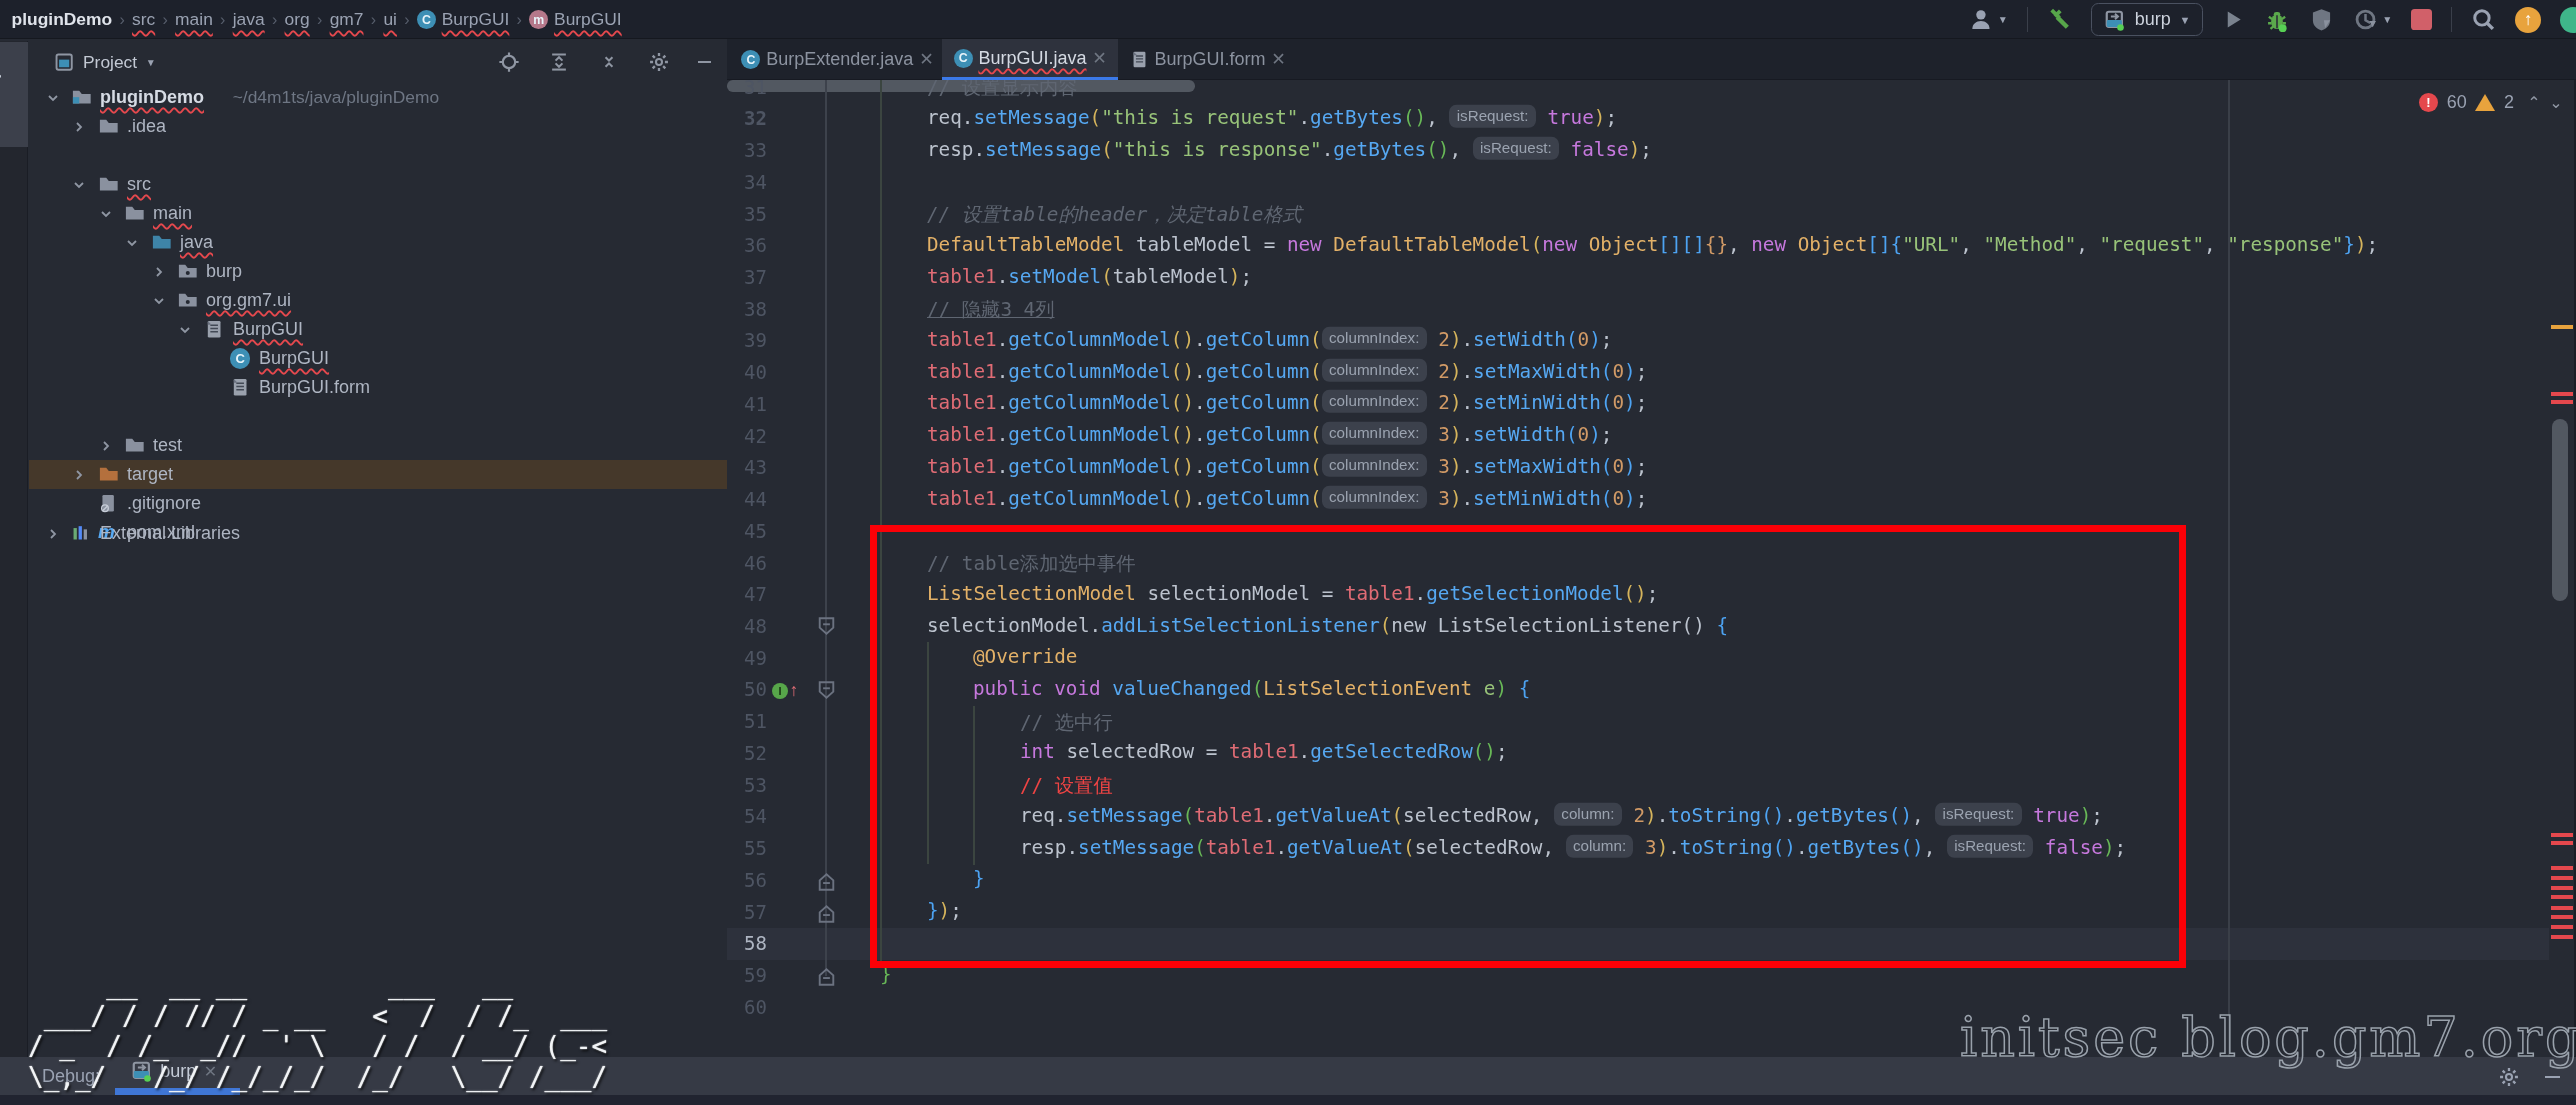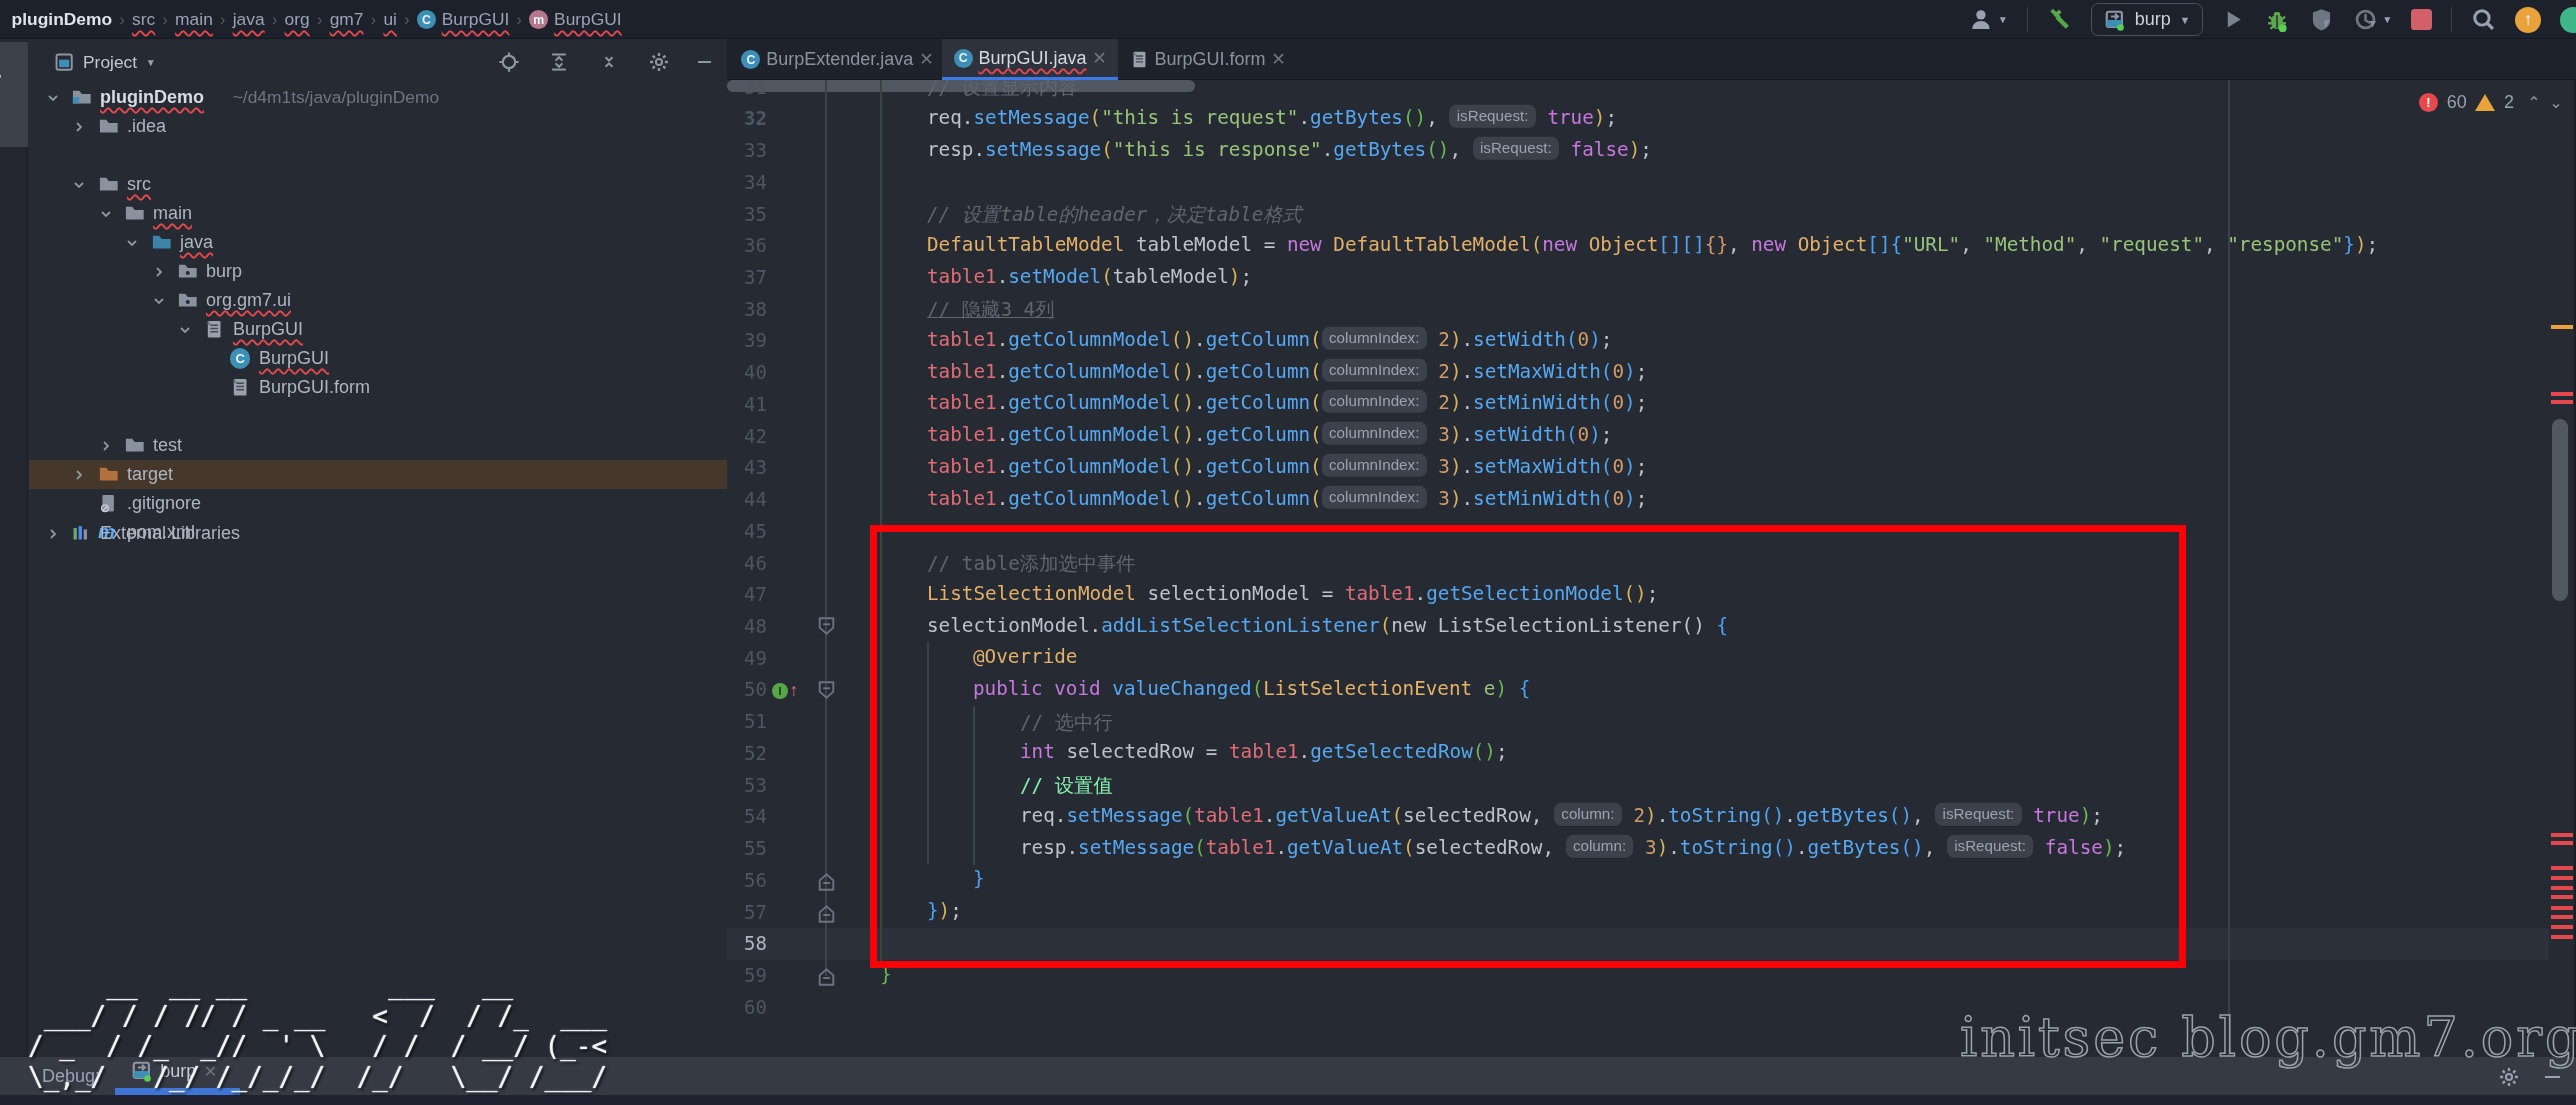--- a/index.html
+++ b/index.html
@@ -465,21 +465,21 @@
       <span style="position: absolute; left: 45px; top: 600px; display: flex; align-items: center;">
         <span style="width:16px;height:16px;border-radius:50%;background:#57a64a;color:#173312;font-size:11px;font-weight:bold;display:inline-flex;align-items:center;justify-content:center;">I</span>
         <span style="color:#e06c75;font-size:17.4px;margin-left:1.5px;">↑</span>
       </span>
       <div class="codeline" style="left: 246px; top: 597px;"><span style="color: rgb(198, 120, 221);">public</span><span style="color: rgb(188, 195, 206);"> </span><span style="color: rgb(198, 120, 221);">void</span><span style="color: rgb(188, 195, 206);"> </span><span style="color: rgb(86, 168, 242);">valueChanged</span><span style="color: rgb(104, 184, 87);">(</span><span style="color: rgb(227, 177, 104);">ListSelectionEvent</span><span style="color: rgb(188, 195, 206);"> </span><span style="color: rgb(152, 195, 121);">e</span><span style="color: rgb(104, 184, 87);">)</span><span style="color: rgb(188, 195, 206);"> </span><span style="color: rgb(77, 163, 242);">{</span></div>
       <div class="lnum" style="top: 630px;">51</div>
       <div class="codeline" style="left: 293px; top: 629px;"><span style="color: rgb(95, 102, 114);">// 选中行</span></div>
       <div class="lnum" style="top: 662px;">52</div>
       <div class="codeline" style="left: 293px; top: 660px;"><span style="color: rgb(198, 120, 221);">int</span><span style="color: rgb(188, 195, 206);"> selectedRow = </span><span style="color: rgb(224, 108, 117);">table1</span><span style="color: rgb(188, 195, 206);">.</span><span style="color: rgb(86, 168, 242);">getSelectedRow</span><span style="color: rgb(104, 184, 87);">()</span><span style="color: rgb(188, 195, 206);">;</span></div>
       <div class="lnum" style="top: 694px;">53</div>
-      <div class="codeline" style="left: 293px; top: 692px;"><span style="color: #86efac;">// 设置值</span></div>
+      <div class="codeline" style="left: 293px; top: 692px;"><span style="color: #ef4444;">// 设置值</span></div>
       <div class="lnum" style="top: 725px;">54</div>
       <div class="codeline" style="left: 293px; top: 724px;"><span style="color: rgb(188, 195, 206);">req</span><span style="color: rgb(188, 195, 206);">.</span><span style="color: rgb(86, 168, 242);">setMessage</span><span style="color: rgb(104, 184, 87);">(</span><span style="color: rgb(224, 108, 117);">table1</span><span style="color: rgb(188, 195, 206);">.</span><span style="color: rgb(86, 168, 242);">getValueAt</span><span style="color: rgb(213, 180, 92);">(</span><span style="color: rgb(188, 195, 206);">selectedRow, </span><span class="chip">column:</span><span style="color: rgb(188, 195, 206);"> </span><span style="color: rgb(209, 154, 102);">2</span><span style="color: rgb(213, 180, 92);">)</span><span style="color: rgb(188, 195, 206);">.</span><span style="color: rgb(86, 168, 242);">toString</span><span style="color: rgb(77, 163, 242);">()</span><span style="color: rgb(188, 195, 206);">.</span><span style="color: rgb(86, 168, 242);">getBytes</span><span style="color: rgb(77, 163, 242);">()</span><span style="color: rgb(188, 195, 206);">, </span><span class="chip">isRequest:</span><span style="color: rgb(188, 195, 206);"> </span><span style="color: rgb(198, 120, 221);">true</span><span style="color: rgb(104, 184, 87);">)</span><span style="color: rgb(188, 195, 206);">;</span></div>
       <div class="lnum" style="top: 757px;">55</div>
       <div class="codeline" style="left: 293px; top: 756px;"><span style="color: rgb(188, 195, 206);">resp</span><span style="color: rgb(188, 195, 206);">.</span><span style="color: rgb(86, 168, 242);">setMessage</span><span style="color: rgb(104, 184, 87);">(</span><span style="color: rgb(224, 108, 117);">table1</span><span style="color: rgb(188, 195, 206);">.</span><span style="color: rgb(86, 168, 242);">getValueAt</span><span style="color: rgb(213, 180, 92);">(</span><span style="color: rgb(188, 195, 206);">selectedRow, </span><span class="chip">column:</span><span style="color: rgb(188, 195, 206);"> </span><span style="color: rgb(209, 154, 102);">3</span><span style="color: rgb(213, 180, 92);">)</span><span style="color: rgb(188, 195, 206);">.</span><span style="color: rgb(86, 168, 242);">toString</span><span style="color: rgb(77, 163, 242);">()</span><span style="color: rgb(188, 195, 206);">.</span><span style="color: rgb(86, 168, 242);">getBytes</span><span style="color: rgb(77, 163, 242);">()</span><span style="color: rgb(188, 195, 206);">, </span><span class="chip">isRequest:</span><span style="color: rgb(188, 195, 206);"> </span><span style="color: rgb(198, 120, 221);">false</span><span style="color: rgb(104, 184, 87);">)</span><span style="color: rgb(188, 195, 206);">;</span></div>
       <div class="lnum" style="top: 789px;">56</div>
       <span style="position: absolute; left: 90px; top: 790px;">
         <svg width="19" height="22" viewBox="0 0 14 16">
           <path d="M2 14.5h10v-7L7 3 2 7.5z" fill="none" stroke="#6b7280" stroke-width="1.4"></path>
           <path d="M4.5 9.5h5" stroke="#6b7280" stroke-width="1.4"></path>
         </svg>

